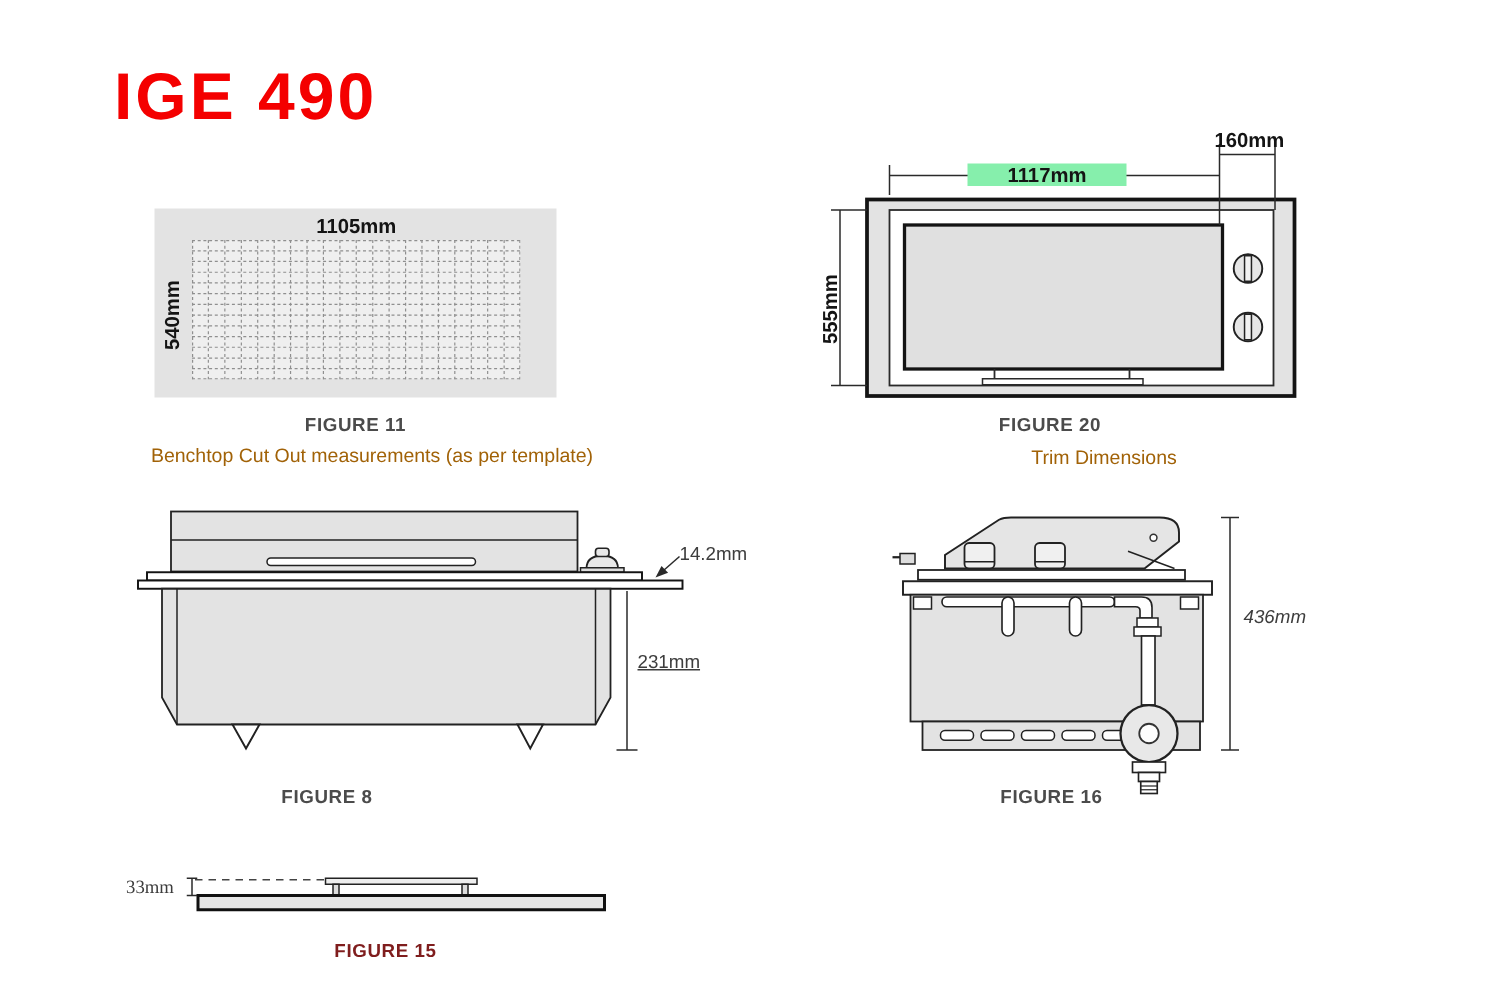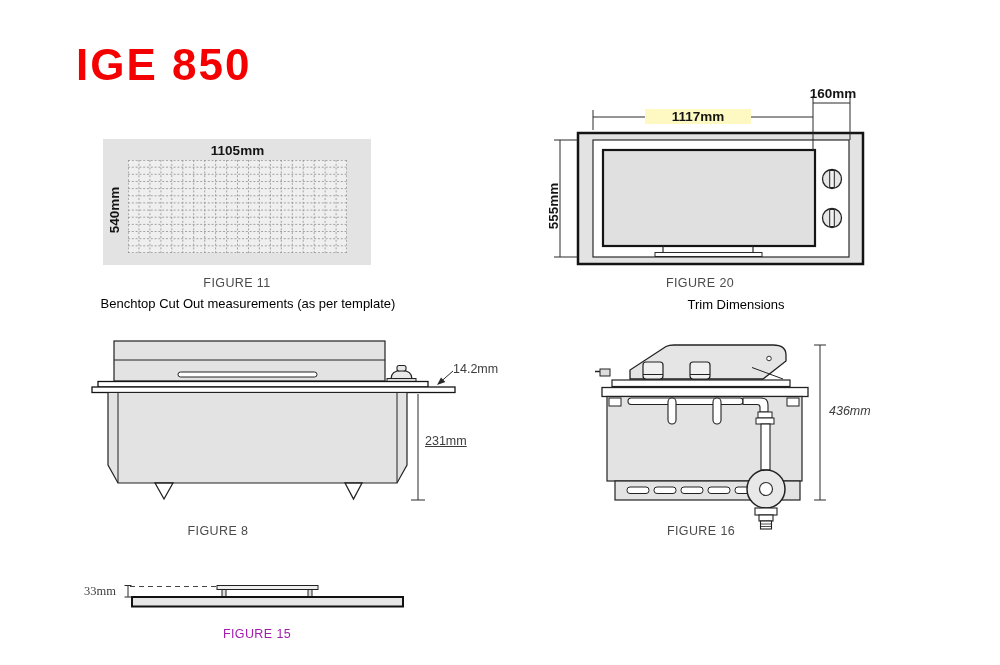--- a/index.html
+++ b/index.html
@@ -6,33 +6,33 @@
   #canvas{
     position:relative;width:1000px;height:665px;background:#ffffff;overflow:hidden;
     font-family:"Liberation Sans","DejaVu Sans",sans-serif;color:#1f1f1f;
   }
   .abs{position:absolute;}
   .title{
     font-size:44px;font-weight:bold;letter-spacing:2px;color:#f40000;white-space:nowrap;
   }
   .dimbold{font-size:13.5px;font-weight:bold;color:#141414;text-align:center;white-space:nowrap;}
   .dimlight{font-size:12.5px;font-weight:normal;color:#3d3d3d;text-align:right;white-space:nowrap;}
-  .cap{font-size:12.5px;color:#4b4b4b;text-align:center;letter-spacing:.4px;white-space:nowrap;}
-  .subcap{font-size:13px;color:#000000;text-align:center;white-space:nowrap;}
+  .cap{font-size:12.5px;color:#4b4b4b;text-align:center;letter-spacing:.4px;white-space:nowrap;font-weight:bold;}
+  .subcap{font-size:13px;color:#a16207;text-align:center;white-space:nowrap;}
   .rot{transform:rotate(-90deg);transform-origin:center center;}
-  .whitebg{background:#fef9c3;padding:0 3px;}
+  .whitebg{background:#86efac;padding:0 3px;}
   .clipcap{overflow:hidden;}
   svg{display:block;}
 </style>
 </head>
 <body>
 
 <div id="canvas">
 
-  <div class="abs title" style="left:76px;top:40px;">IGE 850</div>
+  <div class="abs title" style="left:76px;top:40px;">IGE 490</div>
 
   <div class="abs" style="left:0;top:0;">
     <div class="abs" style="left:103px;top:139px;width:268px;height:126px;background:#e3e3e3;"></div>
     <svg class="abs" style="left:128px;top:160px;" width="219" height="93">
       <rect x="0" y="0" width="219" height="93" fill="#efefef"></rect>
       <path fill="none" stroke="#8f8f8f" stroke-width="0.8" stroke-dasharray="2 1.8" d="M0.4,0V93M10.9,0V93M21.9,0V93M32.9,0V93M43.8,0V93M54.8,0V93M65.7,0V93M76.7,0V93M87.6,0V93M98.6,0V93M109.5,0V93M120.5,0V93M131.4,0V93M142.4,0V93M153.3,0V93M164.3,0V93M175.2,0V93M186.2,0V93M197.1,0V93M208.1,0V93M218.6,0V93"></path>
       <path fill="none" stroke="#8f8f8f" stroke-width="0.8" stroke-dasharray="2 1.8" d="M0,0.4H219M0,7.2H219M0,14.3H219M0,21.5H219M0,28.6H219M0,35.8H219M0,42.9H219M0,50.1H219M0,57.2H219M0,64.4H219M0,71.5H219M0,78.7H219M0,85.8H219M0,92.6H219"></path>
     </svg>
     <div class="abs dimbold" style="left:128px;top:143px;width:219px;">1105mm</div>
     <div class="abs dimbold rot" style="left:84px;top:203px;width:60px;height:14px;">540mm</div>
@@ -167,17 +167,17 @@
       <rect x="142" y="9.5" width="4" height="7.5" fill="#dddddd" stroke="#222" stroke-width="1"></rect>
       <rect x="228" y="9.5" width="4" height="7.5" fill="#dddddd" stroke="#222" stroke-width="1"></rect>
       <rect x="52" y="17" width="271" height="9.5" fill="#e6e6e6" stroke="#111" stroke-width="2"></rect>
       <line x1="50" y1="6.5" x2="136" y2="6.5" stroke="#444" stroke-width="1" stroke-dasharray="5 4"></line>
       <line x1="48" y1="5.5" x2="48" y2="17" stroke="#2a2a2a" stroke-width="1"></line>
       <line x1="44.5" y1="5.5" x2="51.5" y2="5.5" stroke="#2a2a2a" stroke-width="1"></line>
       <line x1="44.5" y1="17" x2="51.5" y2="17" stroke="#2a2a2a" stroke-width="1"></line>
     </svg>
     <div class="abs dimlight" style="left:84px;top:584px;font-family:Liberation Serif, serif;">33mm</div>
     <div class="abs clipcap" style="left:157px;top:627px;width:200px;height:11px;">
-      <div class="cap" style="color:#a21caf;line-height:14px;">FIGURE 15</div>
+      <div class="cap" style="color:#7f1d1d;line-height:14px;">FIGURE 15</div>
     </div>
   </div>
 
 </div>
 
 </body></html>

